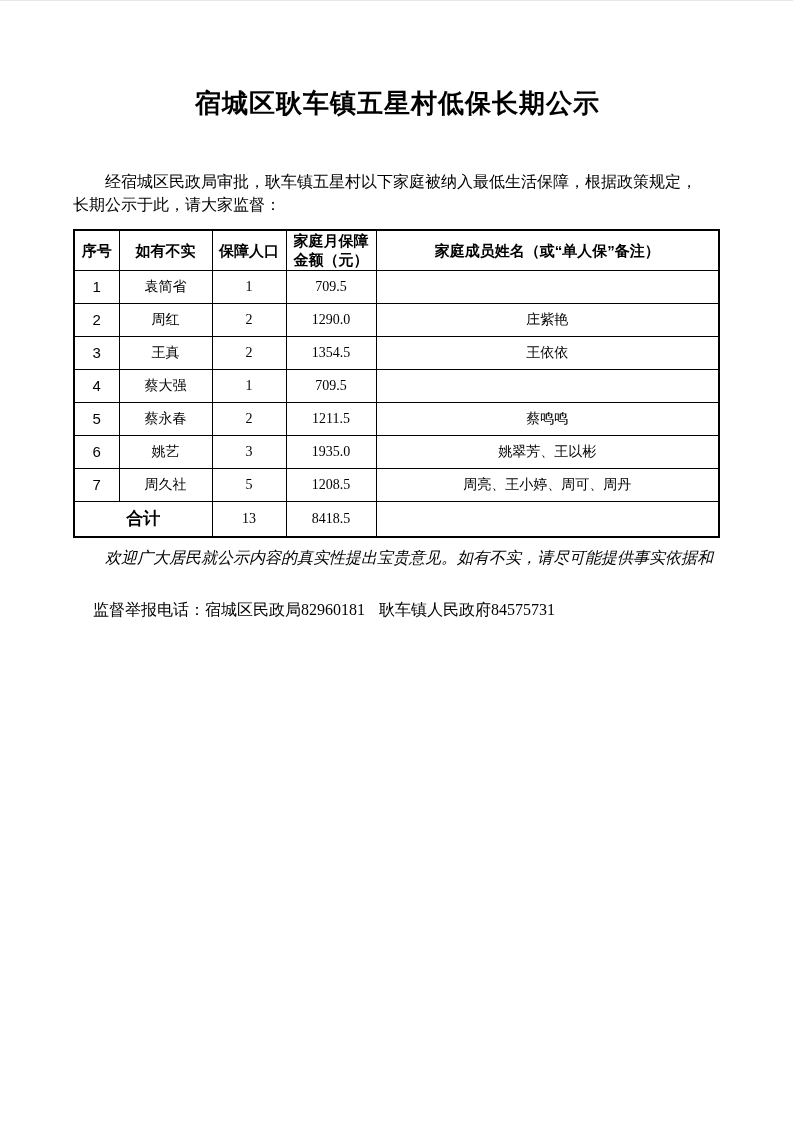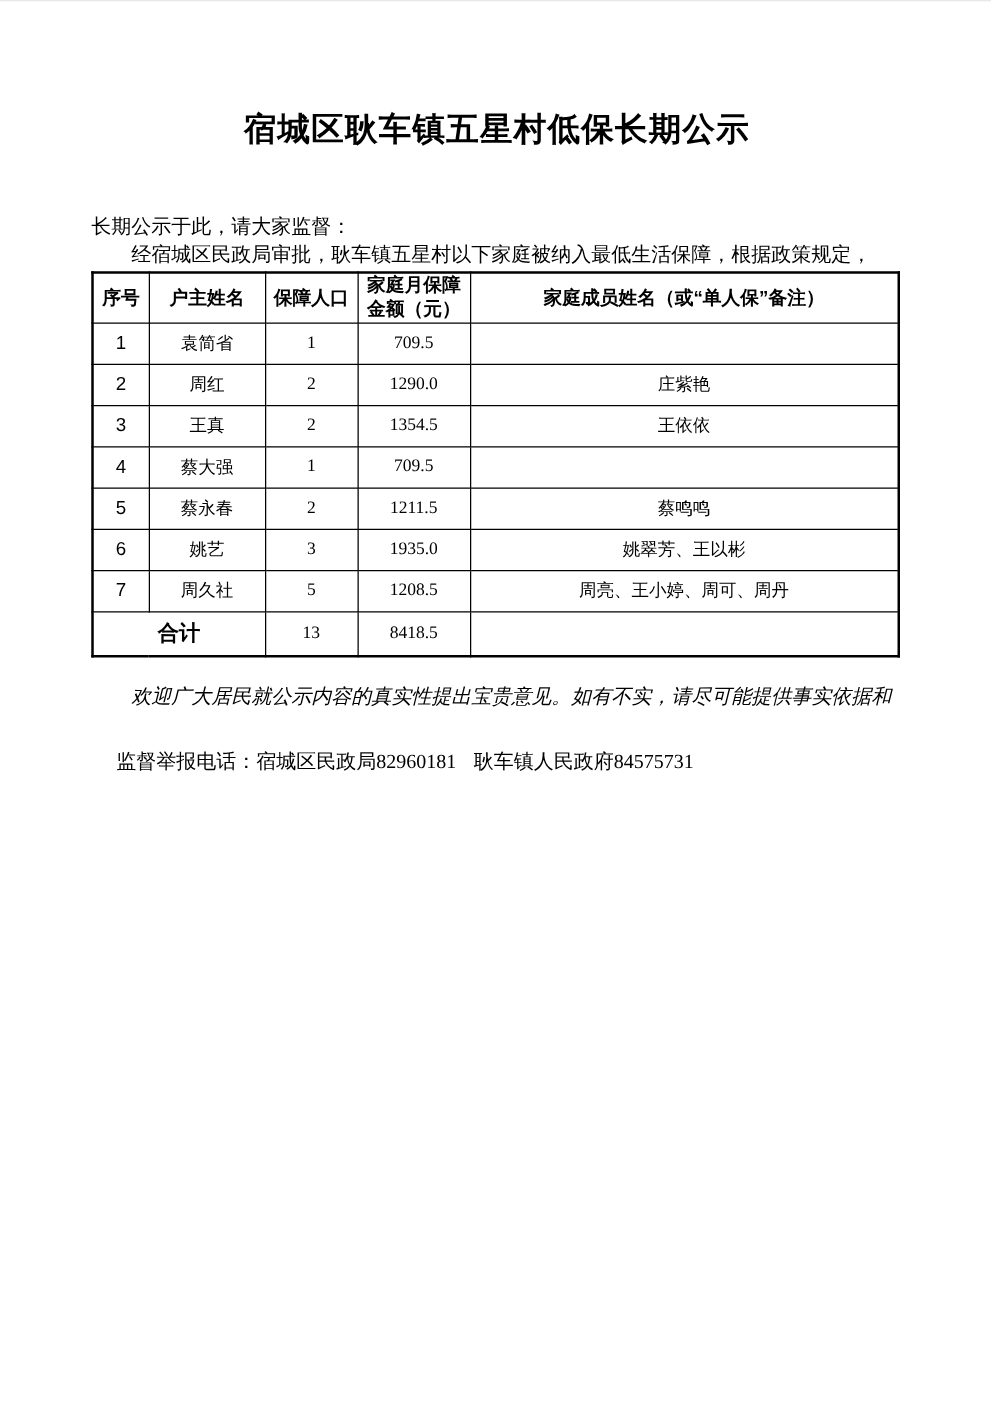--- a/index.html
+++ b/index.html
@@ -36,21 +36,21 @@
     left: 73px;
     width: 660px;
     font-size: 16px;
     line-height: 23px;
   }
   .para-line { white-space: nowrap; }
   .para-line.first { text-indent: 2em; }
 
   table.benefit-table {
     position: absolute;
-    top: 216px;
+    top: 228px;
     left: 73px;
     width: 645px;
     border-collapse: collapse;
     table-layout: fixed;
     border: 2px solid #000000;
   }
   table.benefit-table th,
   table.benefit-table td {
     border: 1px solid #000000;
     text-align: center;
@@ -107,36 +107,36 @@
   .report-line .office-2 { margin-left: 14px; }
 </style>
 </head>
 <body>
 
 <div class="page">
 
   <div class="doc-title">宿城区耿车镇五星村低保长期公示</div>
 
   <div class="intro">
+    <div class="para-line first">经宿城区民政局审批，耿车镇五星村以下家庭被纳入最低生活保障，根据政策规定，</div>
     <div class="para-line">长期公示于此，请大家监督：</div>
-    <div class="para-line first">经宿城区民政局审批，耿车镇五星村以下家庭被纳入最低生活保障，根据政策规定，</div>
   </div>
 
   <table class="benefit-table">
     <colgroup>
       <col style="width:45px">
       <col style="width:93px">
       <col style="width:74px">
       <col style="width:90px">
       <col style="width:343px">
     </colgroup>
     <tbody>
       <tr class="header-row">
         <th>序号</th>
-        <th>户主姓名</th>
+        <th>如有不实</th>
         <th>保障人口</th>
         <th>家庭月保障金额（元）</th>
         <th>家庭成员姓名（或“单人保”备注）</th>
       </tr>
       <tr class="data-row">
         <td class="cell-no">1</td>
         <td class="cell-name">袁简省</td>
         <td class="cell-pop">1</td>
         <td class="cell-amount">709.5</td>
         <td class="cell-members"></td>

